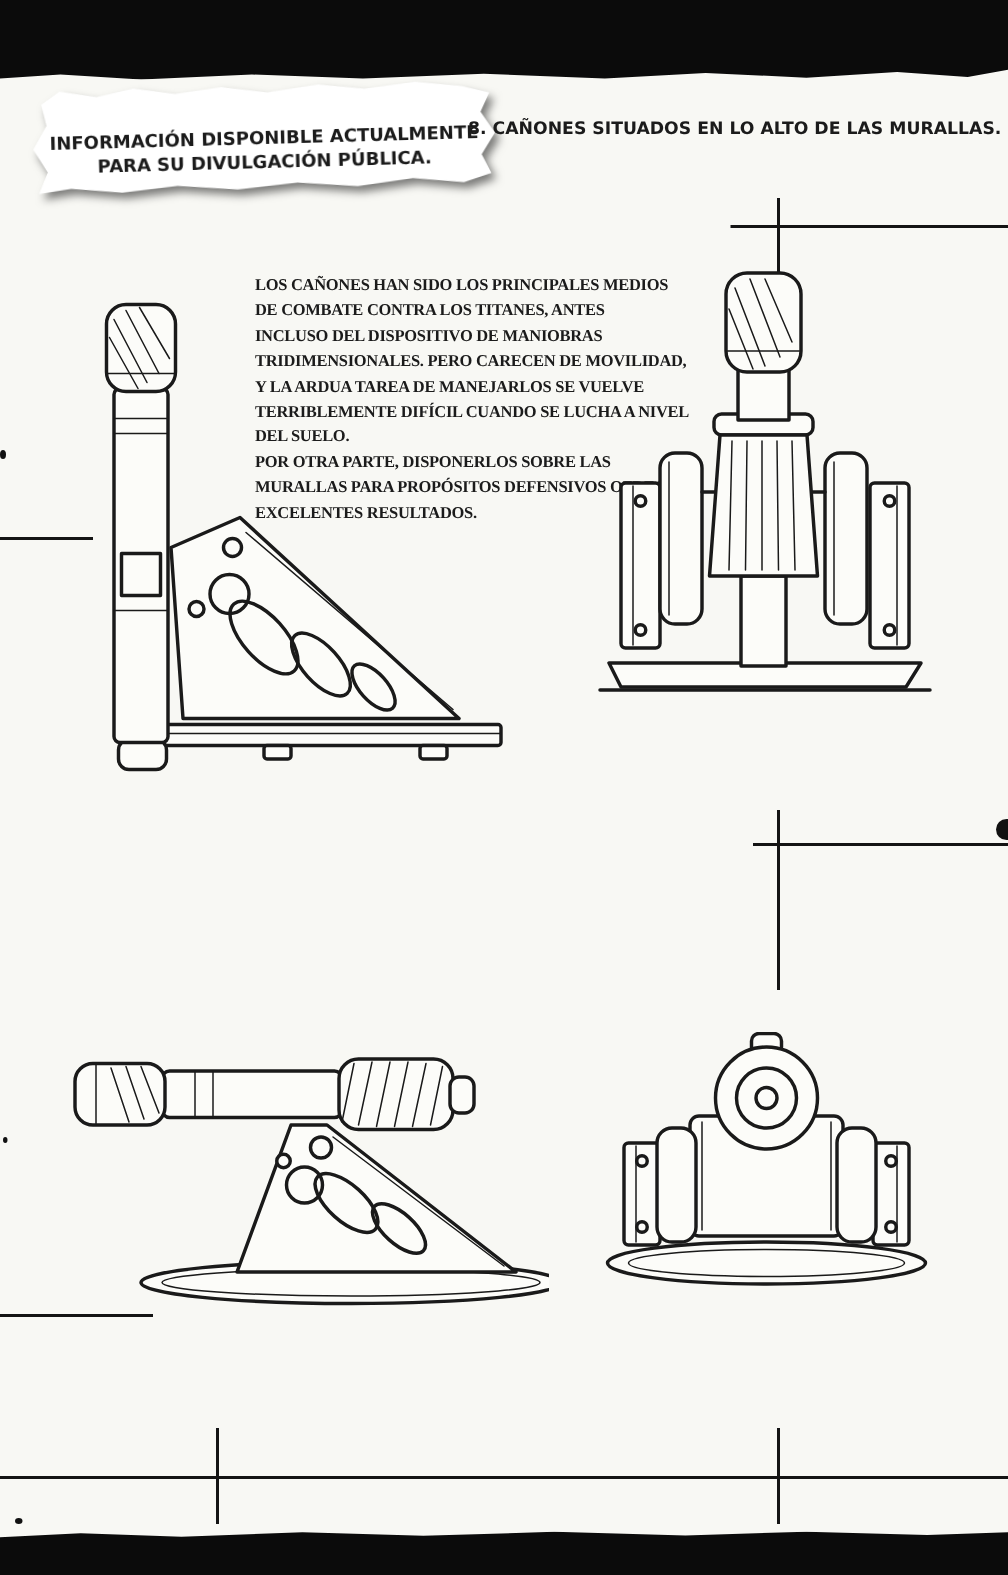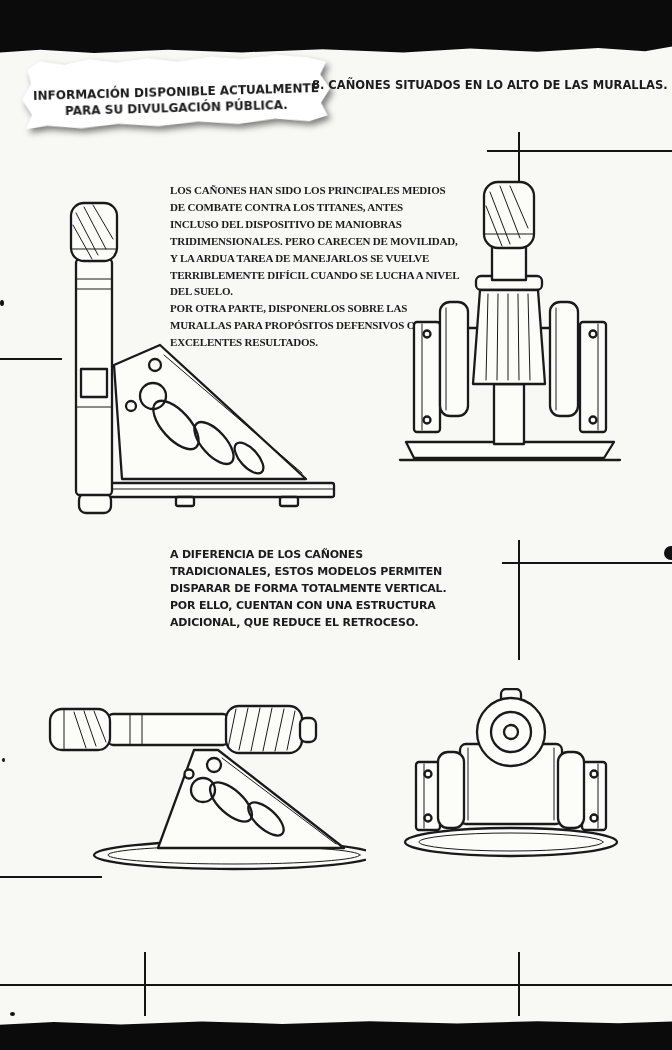--- a/index.html
+++ b/index.html
@@ -60,25 +60,20 @@
 DE COMBATE CONTRA LOS TITANES, ANTES
 INCLUSO DEL DISPOSITIVO DE MANIOBRAS
 TRIDIMENSIONALES. PERO CARECEN DE MOVILIDAD,
 Y LA ARDUA TAREA DE MANEJARLOS SE VUELVE
 TERRIBLEMENTE DIFÍCIL CUANDO SE LUCHA A NIVEL
 DEL SUELO.
 POR OTRA PARTE, DISPONERLOS SOBRE LAS
 MURALLAS PARA PROPÓSITOS DEFENSIVOS OFRECE
 EXCELENTES RESULTADOS.</div>
 
-  <div class="txt para" style="left:170px; top:547px;">A DIFERENCIA DE LOS CAÑONES
-TRADICIONALES, ESTOS MODELOS PERMITEN
-DISPARAR DE FORMA TOTALMENTE VERTICAL.
-POR ELLO, CUENTAN CON UNA ESTRUCTURA
-ADICIONAL, QUE REDUCE EL RETROCESO.</div>
 
   <svg class="art" style="left:56px; top:193px;" width="300" height="330" viewBox="0 0 300 330">
     <rect class="fl" x="30" y="290" width="248" height="14" rx="2"></rect>
     <line class="tn" x1="30" y1="296" x2="278" y2="296"></line>
     <rect class="fl" x="120" y="304" width="18" height="9" rx="2"></rect>
     <rect class="fl" x="224" y="304" width="18" height="9" rx="2"></rect>
     <path class="fl" d="M58 172 L104 152 L250 286 L66 286 Z"></path>
     <path class="tn" d="M108 162 L246 280"></path>
     <ellipse class="ln" cx="120" cy="232" rx="14" ry="30" transform="rotate(-42 120 232)"></ellipse>
     <ellipse class="ln" cx="158" cy="250" rx="12" ry="26" transform="rotate(-42 158 250)"></ellipse>

